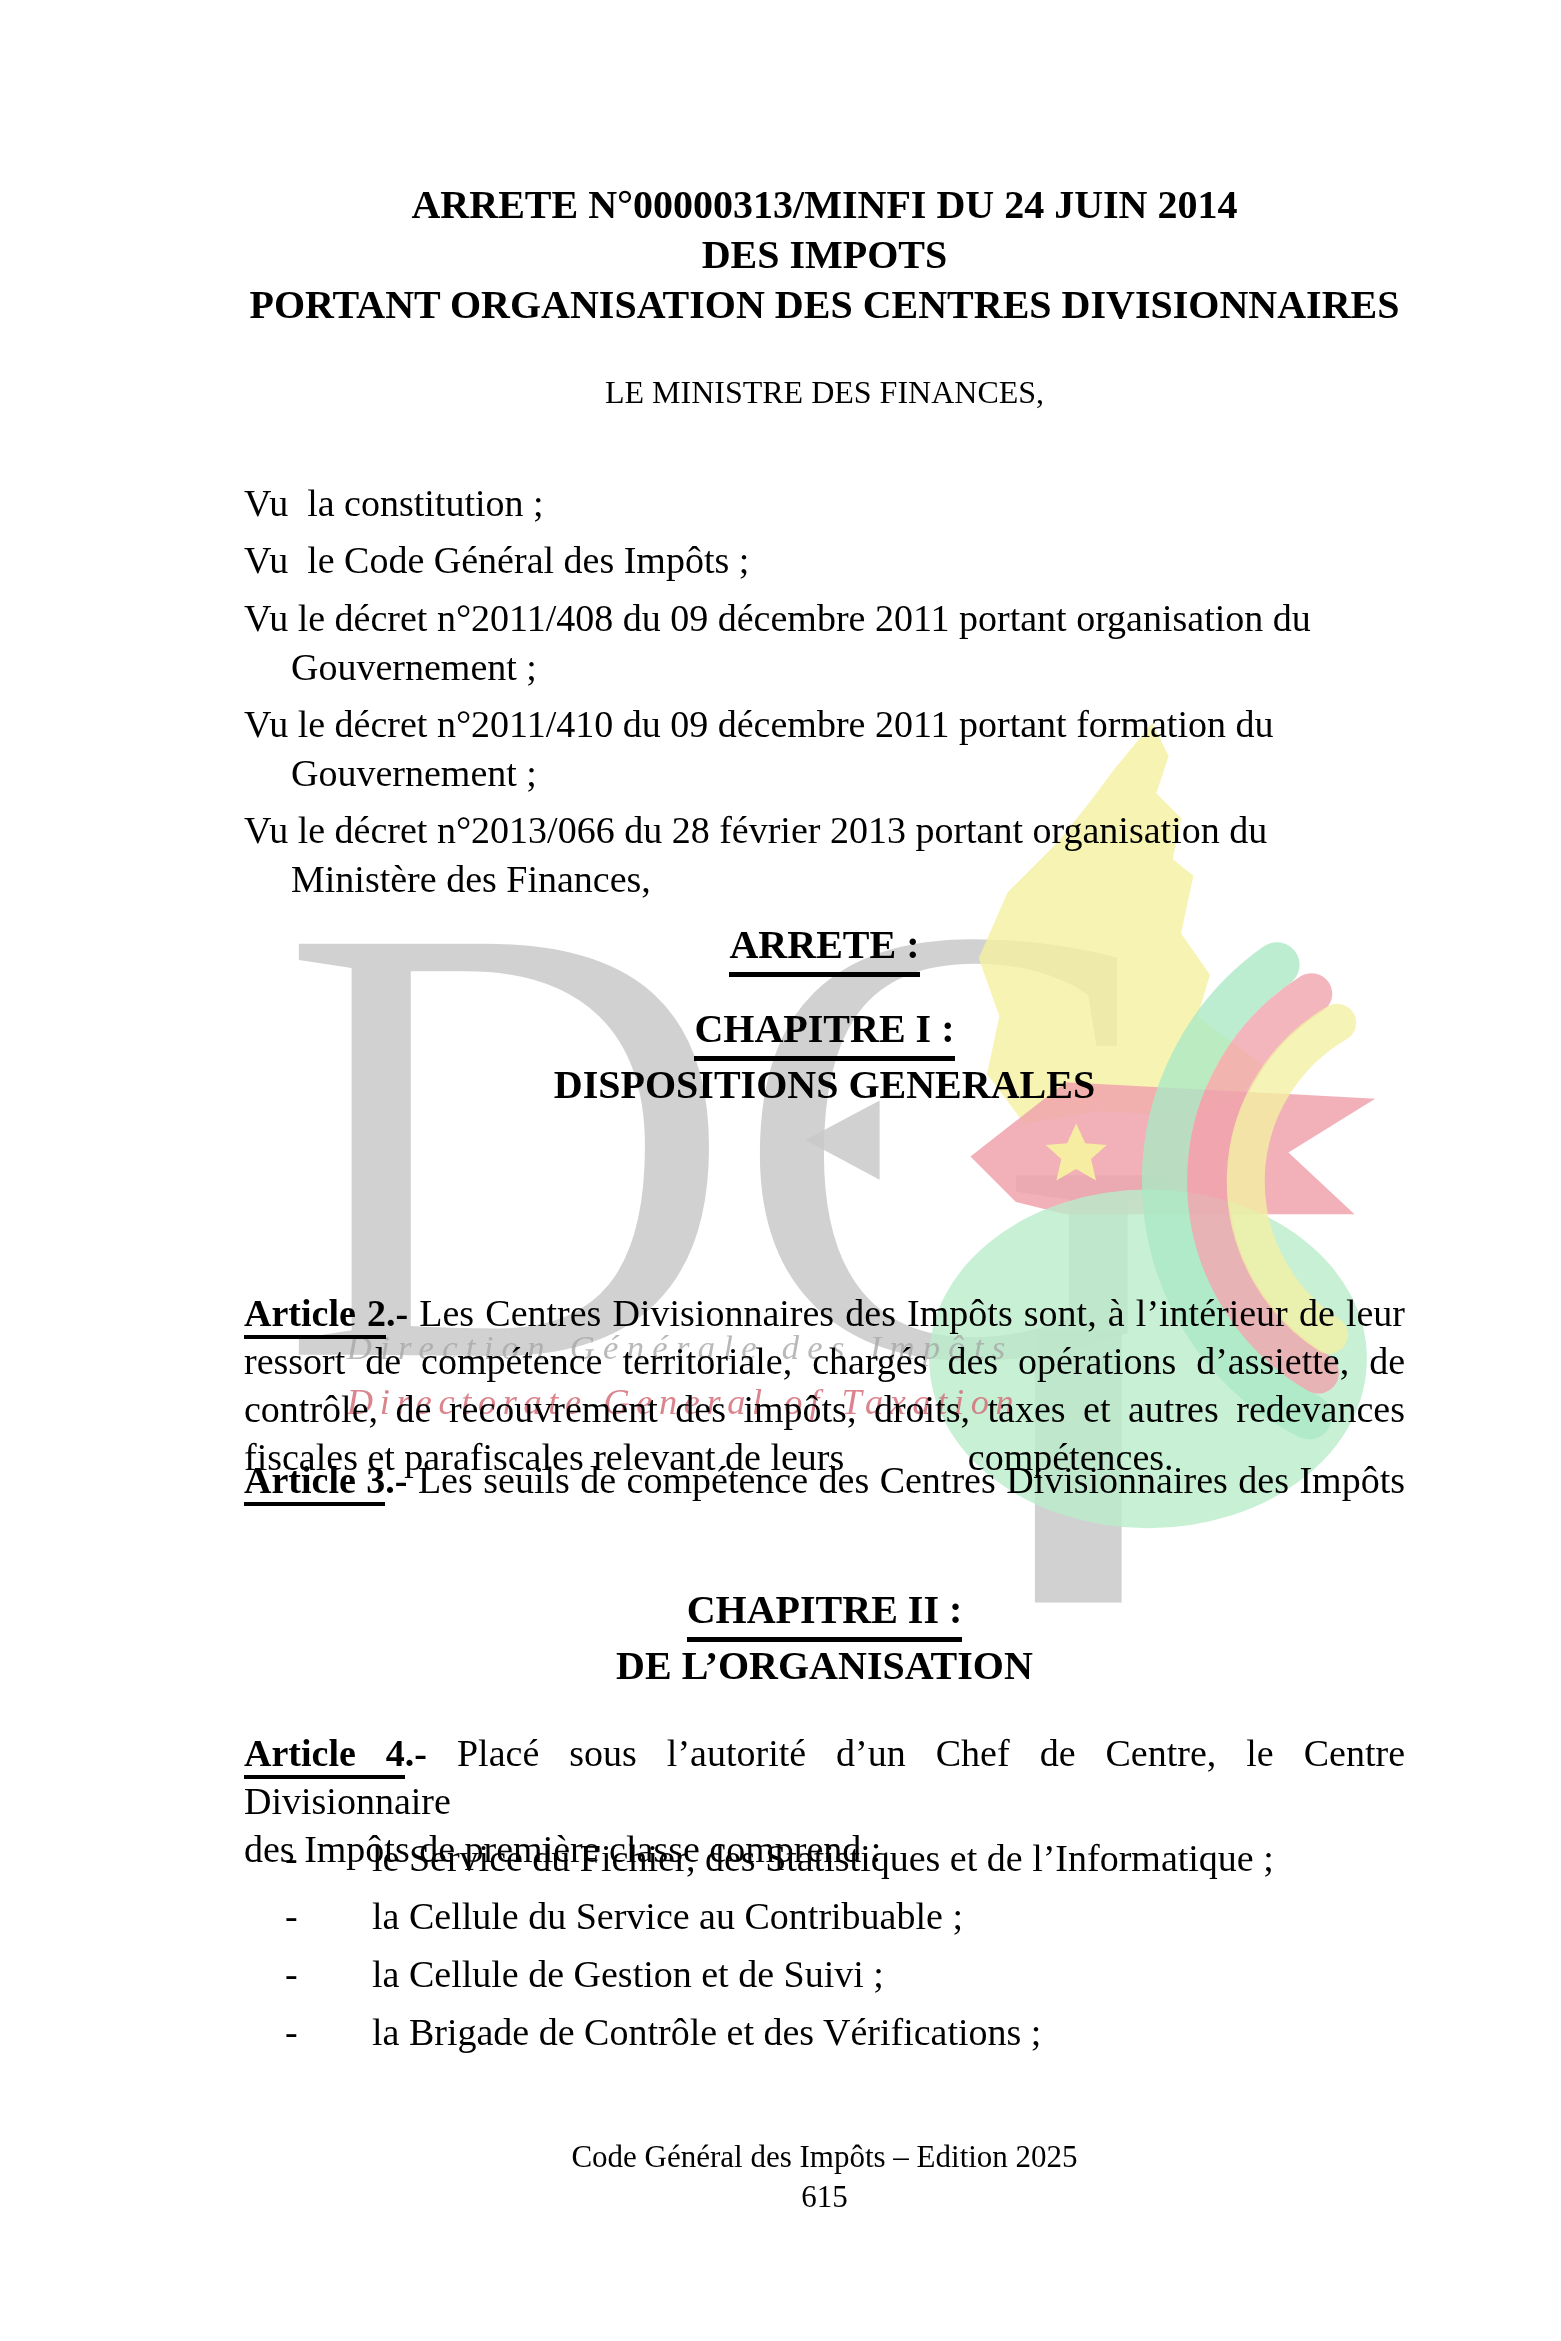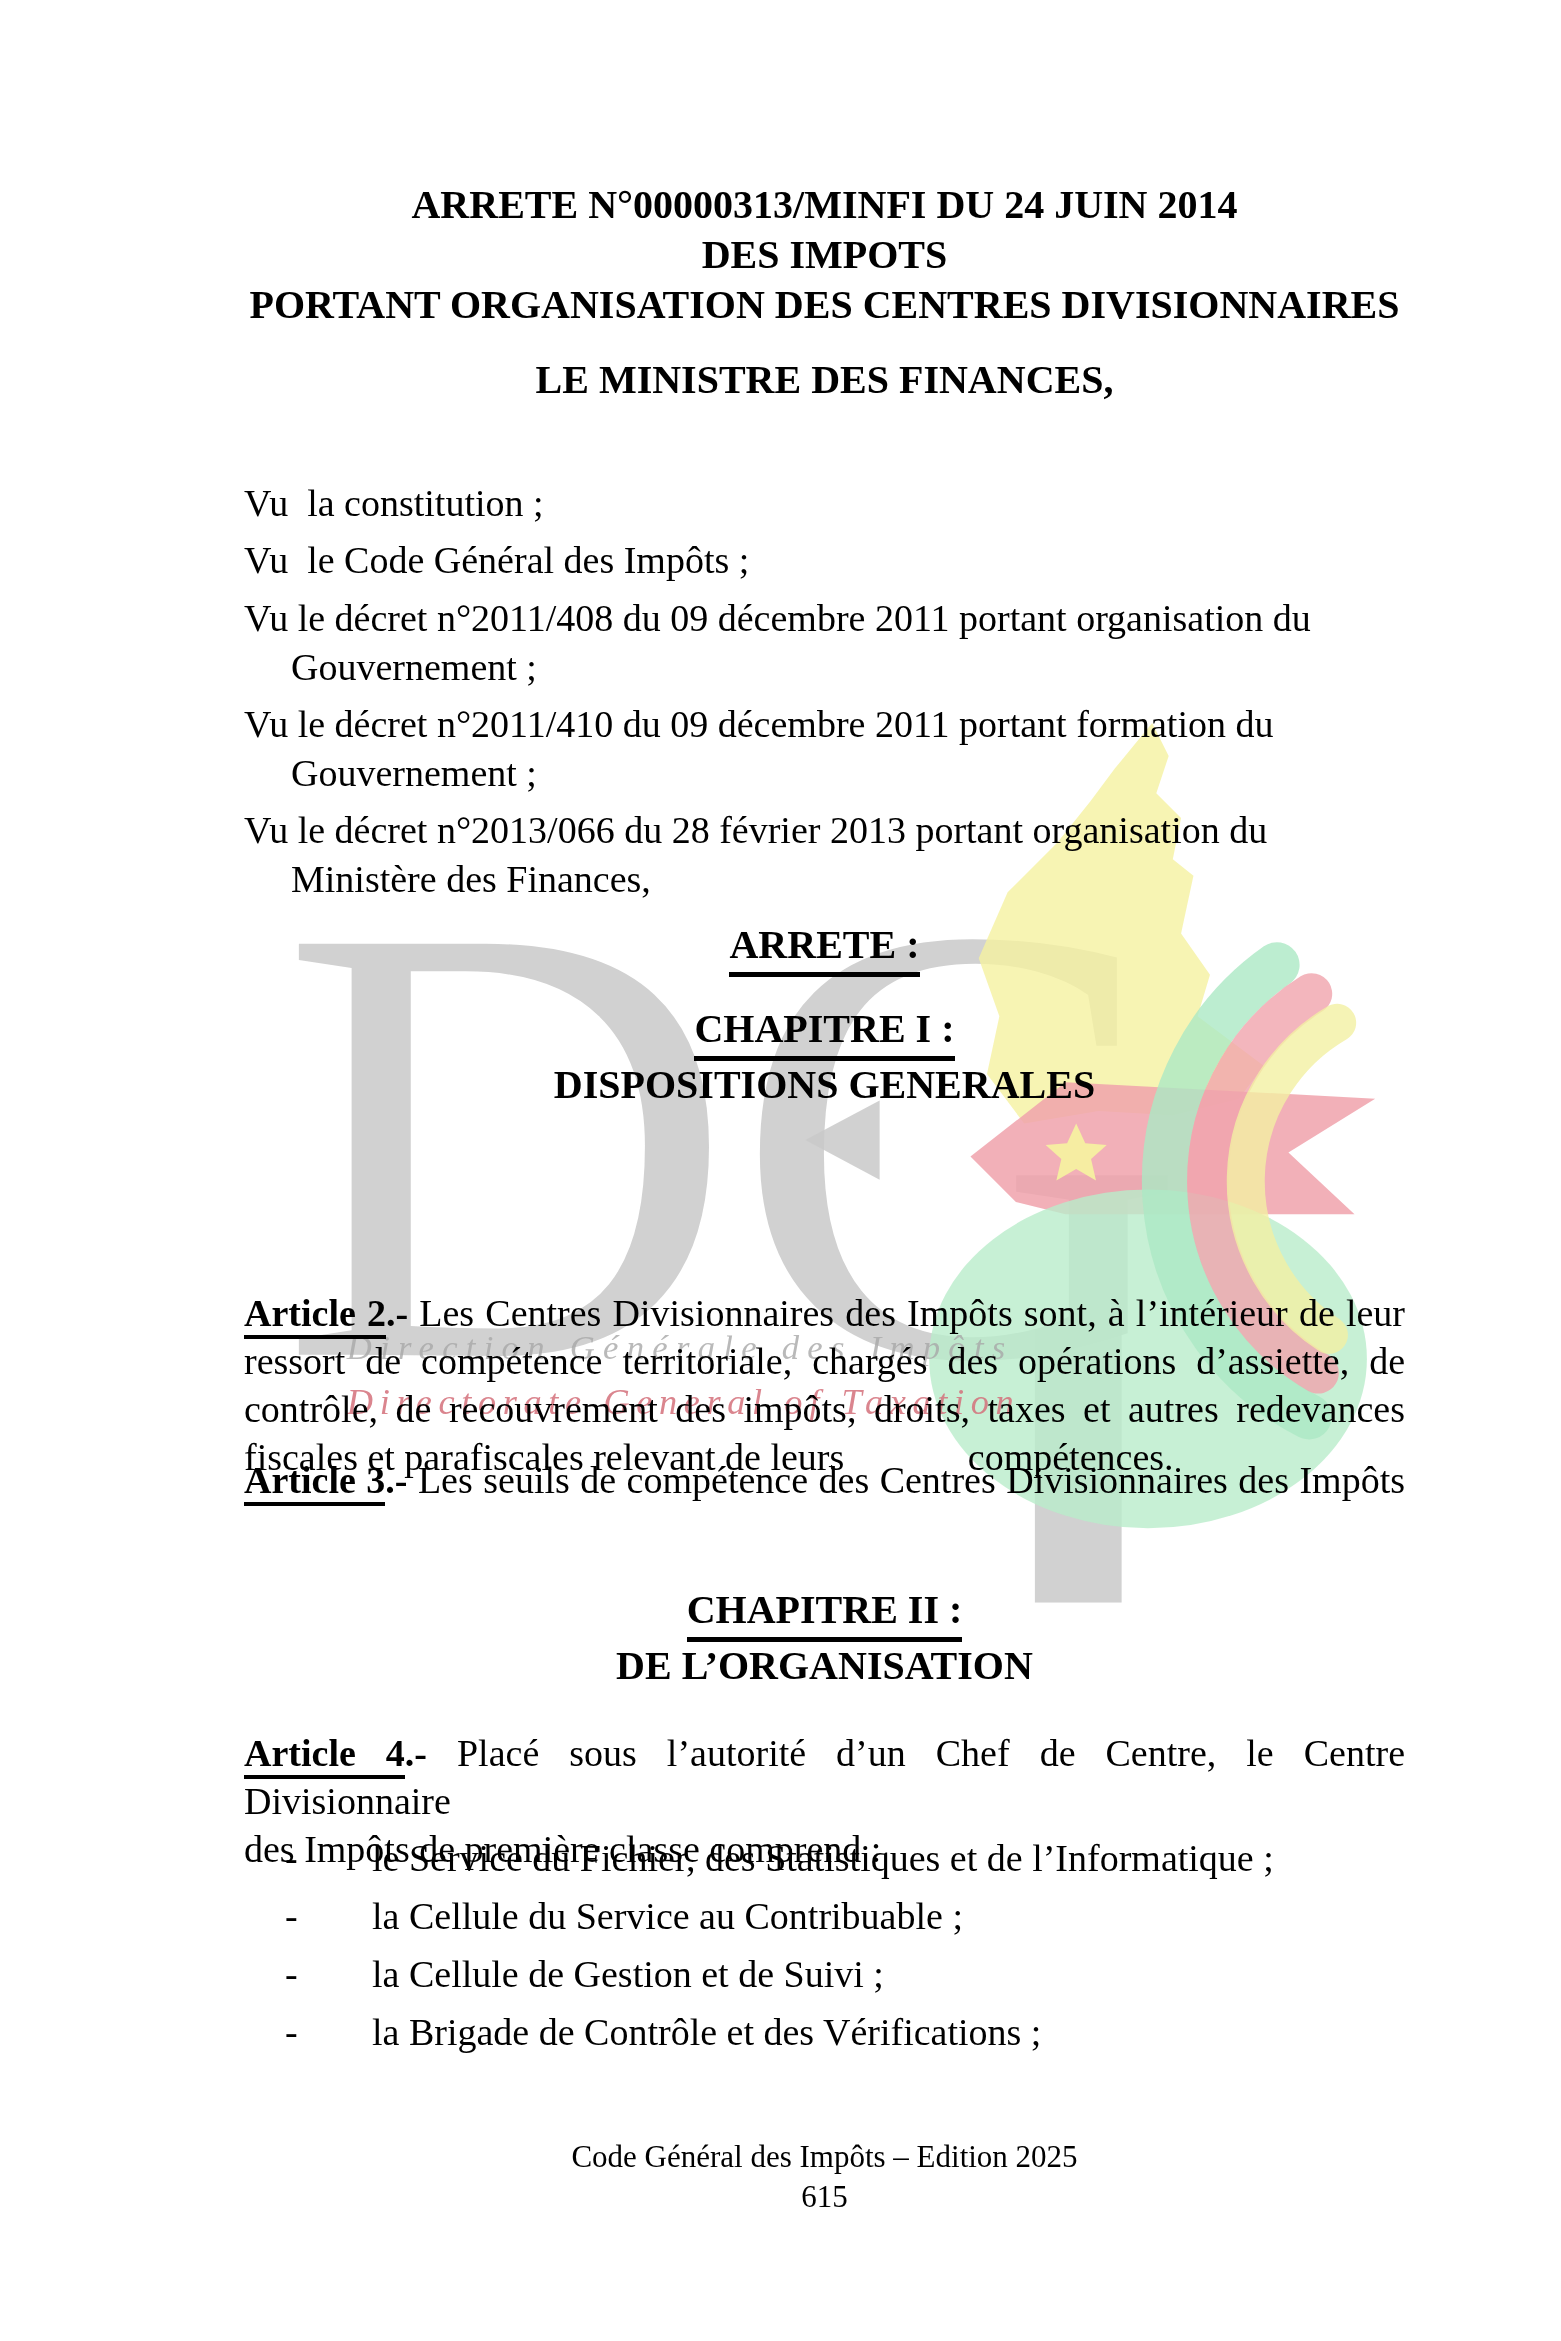--- a/index.html
+++ b/index.html
@@ -9,21 +9,21 @@
     background:#ffffff;
     font-family:"Liberation Serif", serif;
     color:#000;
     overflow:hidden;
   }
   .wm-svg{position:absolute;left:0;top:0;pointer-events:none;}
   .content{position:absolute;left:0;top:0;width:1561px;height:2176px;z-index:1;}
   .abs{position:absolute;left:244px;width:1161px;}
   .center{text-align:center;}
   .title-block{top:180px;font-size:40px;line-height:50px;font-weight:bold;}
-  .minister{top:356px;font-size:40px;line-height:48px;font-weight:bold;}
+  .minister{top:368px;font-size:32px;line-height:48px;font-weight:normal;}
   .vu-block{top:473px;font-size:38px;line-height:49px;margin-top:6px;}
   .vu-item{margin:0 0 8.3px 0;}
   .vu-cont{padding-left:47px;}
   .arrete-line{top:921px;font-size:40px;line-height:48px;font-weight:bold;}
   .chap1{top:1005px;}
   .chap2{top:1586px;}
   .chap{font-size:40px;line-height:48px;font-weight:bold;}
   .hu{display:inline-block;border-bottom:5px solid #000;padding-bottom:2.5px;}
   .article{font-size:38px;line-height:48px;}
   .a1{top:1192px;}

